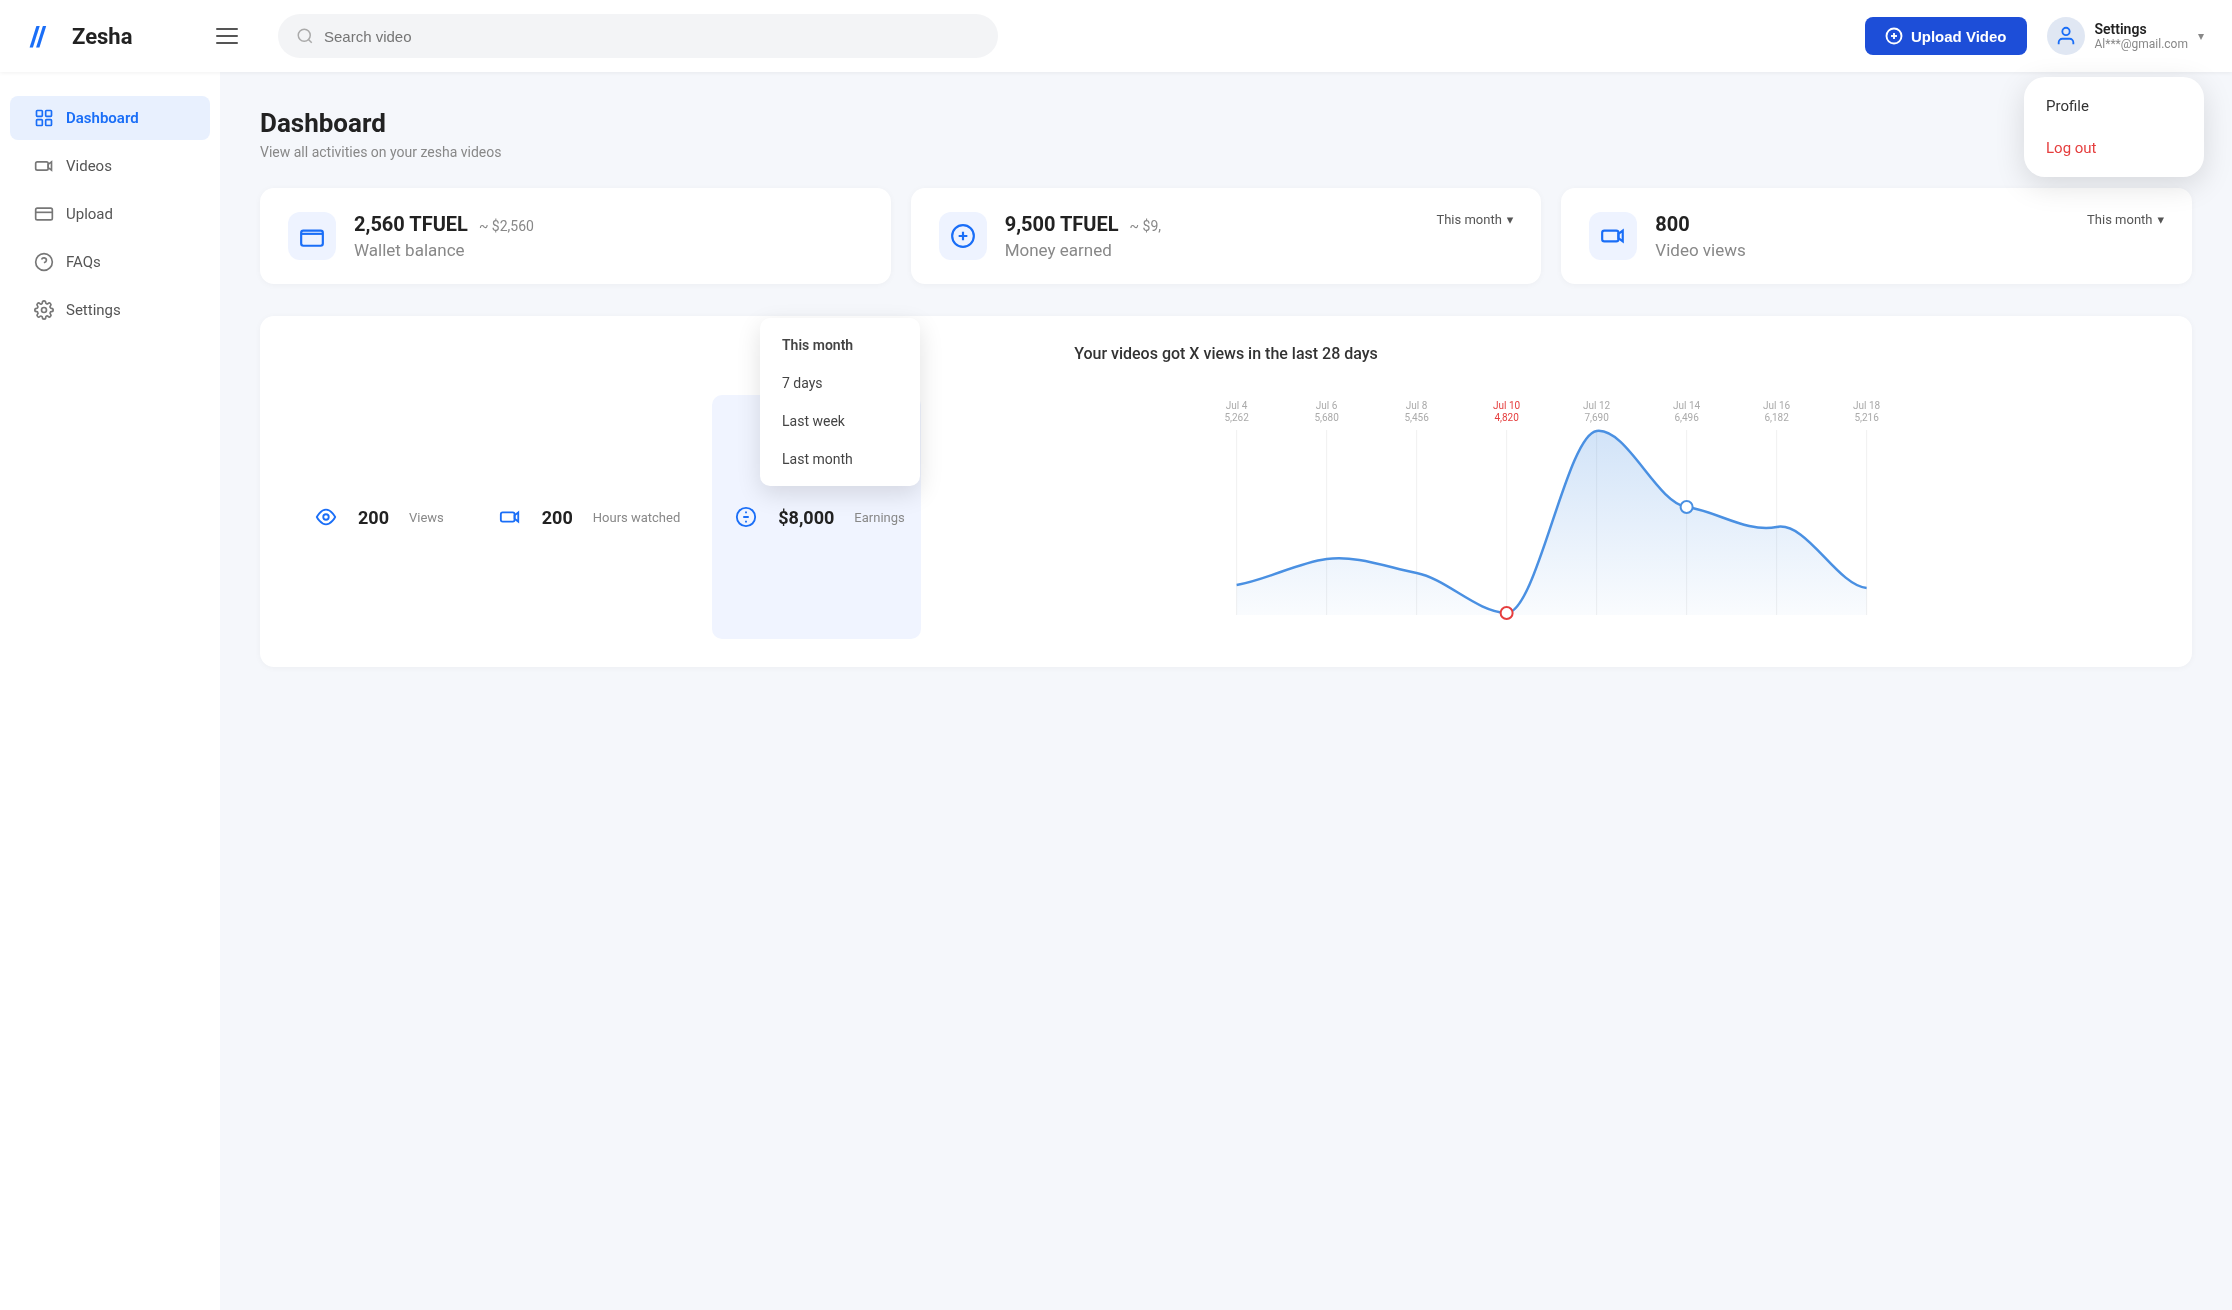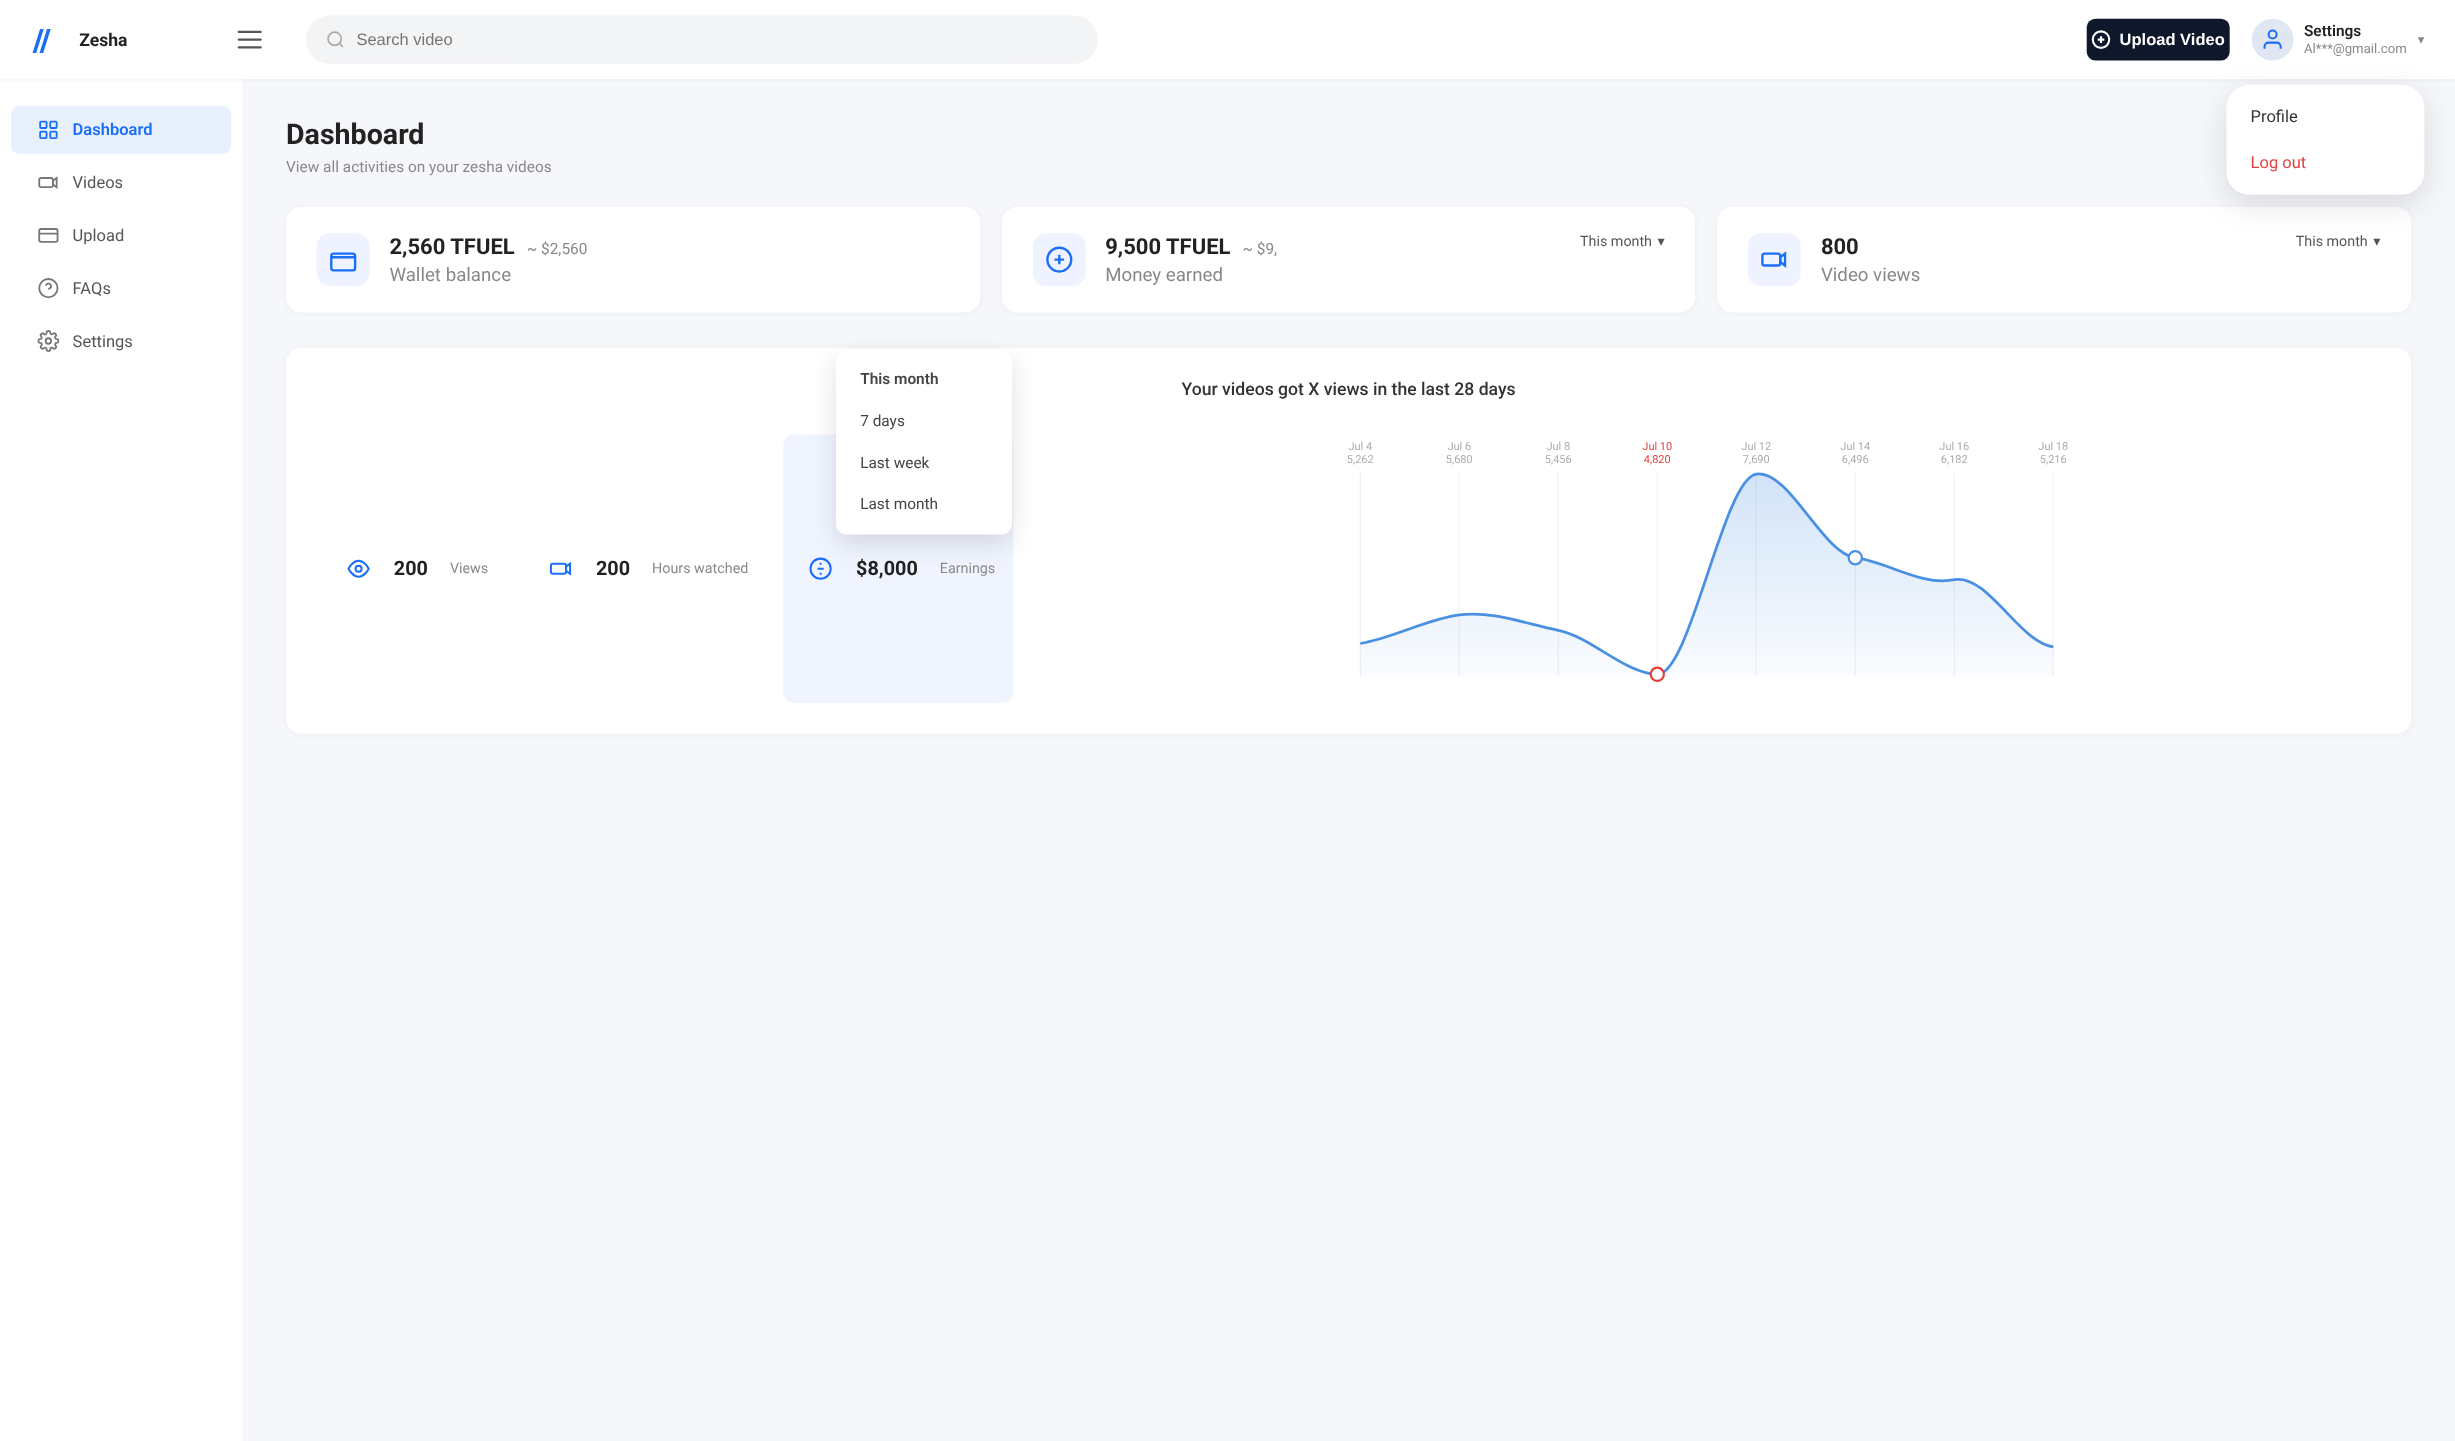--- a/index.html
+++ b/index.html
@@ -26,21 +26,21 @@
       display: flex;
       align-items: center;
       gap: 8px;
       min-width: 160px;
     }
     .logo-icon {
       width: 36px;
       height: 36px;
     }
     .logo-text {
-      font-size: 16px;
+      font-size: 22px;
       font-weight: 700;
       color: #222;
     }
     .hamburger {
       margin-left: 20px;
       cursor: pointer;
       display: flex;
       flex-direction: column;
       gap: 5px;
       padding: 8px;
@@ -79,25 +79,25 @@
     .nav-actions {
       display: flex;
       align-items: center;
       gap: 20px;
       margin-left: auto;
     }
     .upload-btn {
       display: flex;
       align-items: center;
       gap: 8px;
-      background: #0f172a;
+      background: #1d4ed8;
       color: #fff;
       border: none;
       border-radius: 8px;
-      padding: 10px 4px;
+      padding: 10px 20px;
       font-size: 15px;
       font-weight: 600;
       cursor: pointer;
     }
     .user-area {
       display: flex;
       align-items: center;
       gap: 10px;
       cursor: pointer;
       position: relative;

